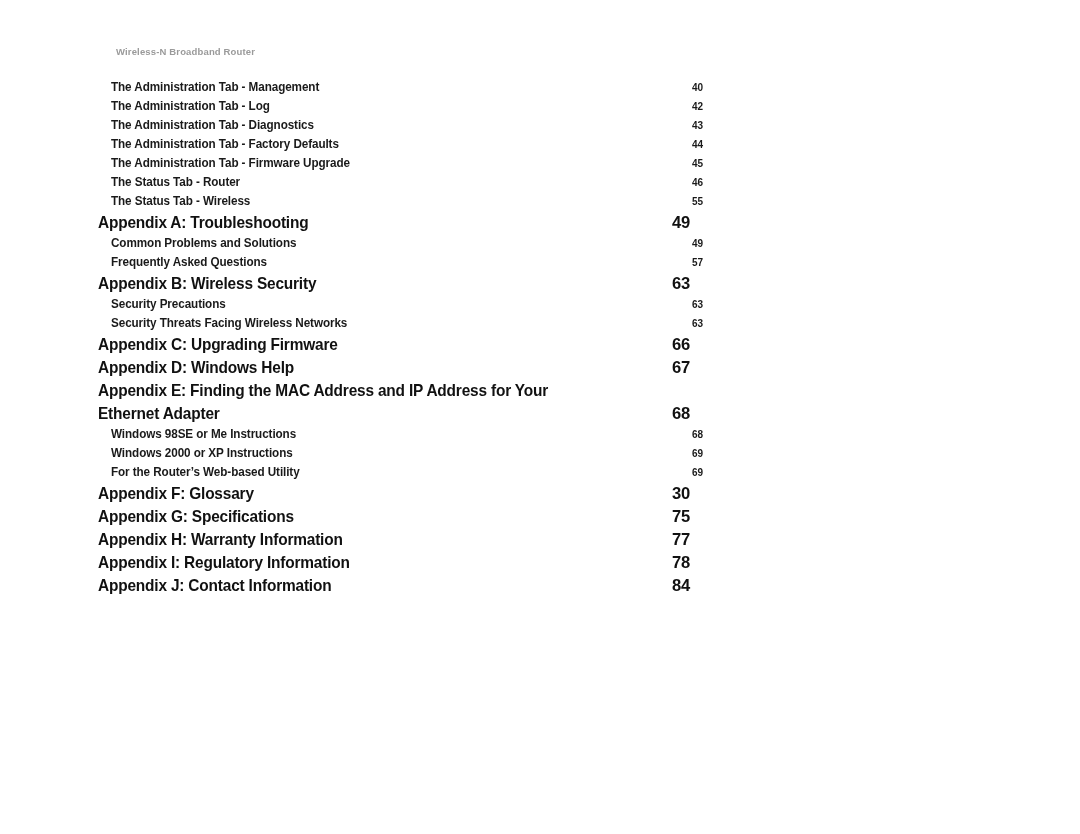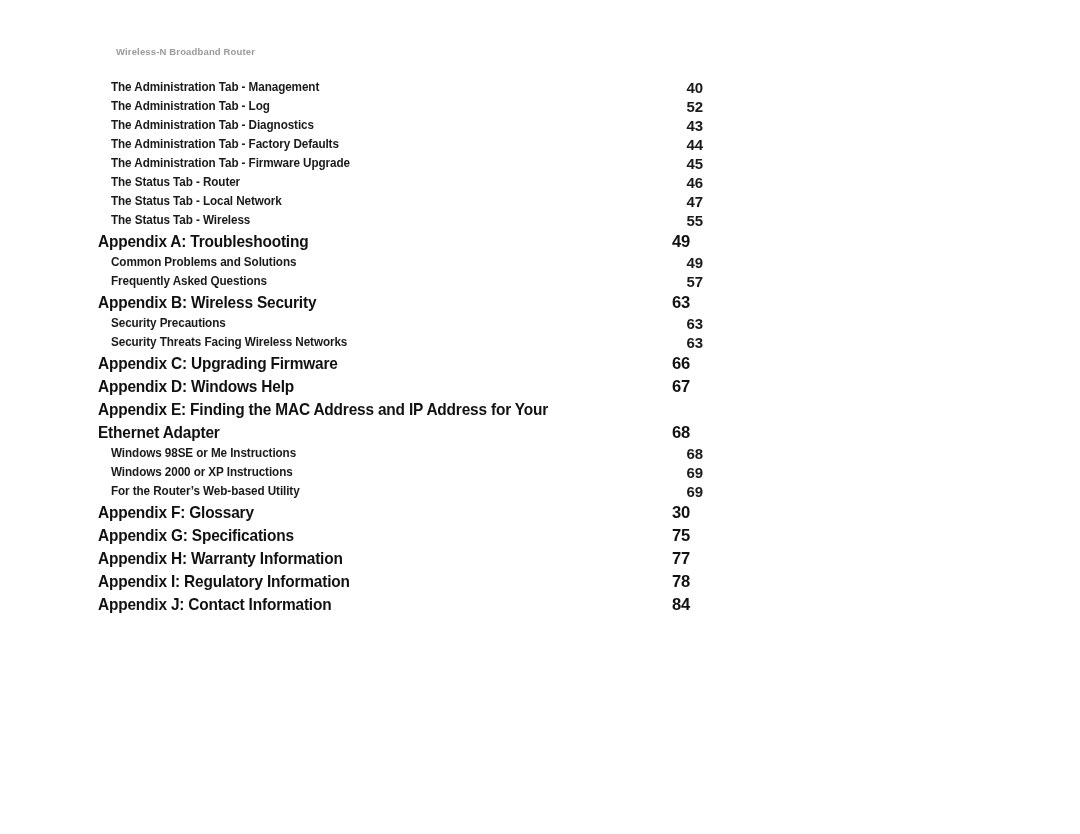--- a/index.html
+++ b/index.html
@@ -91,37 +91,36 @@
 
   .toc-page {
     position: absolute;
     right: 0;
     top: 0;
     text-align: right;
     display: inline-block;
   }
 
   .lvl1 .toc-page { font-size: 16.6px; font-weight: bold; color: #111111; }
-  .lvl2 .toc-page { font-size: 15px; font-weight: bold; color: #1a1a1a; }
+  .lvl2 .toc-page { font-size: 10px; font-weight: bold; color: #1a1a1a; }
 </style>
 </head>
 <body>
 
 <div class="page">
 
   <div class="running-header">Wireless-N Broadband Router</div>
 
   <div class="toc" id="toc-list">
       <div class="toc-row lvl2"><span class="toc-title">The Administration Tab - Management</span><span class="toc-page">40</span></div>
-      <div class="toc-row lvl2"><span class="toc-title">The Administration Tab - Log</span><span class="toc-page">52</span></div>
+      <div class="toc-row lvl2"><span class="toc-title">The Administration Tab - Log</span><span class="toc-page">42</span></div>
       <div class="toc-row lvl2"><span class="toc-title">The Administration Tab - Diagnostics</span><span class="toc-page">43</span></div>
       <div class="toc-row lvl2"><span class="toc-title">The Administration Tab - Factory Defaults</span><span class="toc-page">44</span></div>
       <div class="toc-row lvl2"><span class="toc-title">The Administration Tab - Firmware Upgrade</span><span class="toc-page">45</span></div>
       <div class="toc-row lvl2"><span class="toc-title">The Status Tab - Router</span><span class="toc-page">46</span></div>
-      <div class="toc-row lvl2"><span class="toc-title">The Status Tab - Local Network</span><span class="toc-page">47</span></div>
       <div class="toc-row lvl2"><span class="toc-title">The Status Tab - Wireless</span><span class="toc-page">55</span></div>
       <div class="toc-row lvl1"><span class="toc-title">Appendix A: Troubleshooting</span><span class="toc-page">49</span></div>
       <div class="toc-row lvl2"><span class="toc-title">Common Problems and Solutions</span><span class="toc-page">49</span></div>
       <div class="toc-row lvl2"><span class="toc-title">Frequently Asked Questions</span><span class="toc-page">57</span></div>
       <div class="toc-row lvl1"><span class="toc-title">Appendix B: Wireless Security</span><span class="toc-page">63</span></div>
       <div class="toc-row lvl2"><span class="toc-title">Security Precautions</span><span class="toc-page">63</span></div>
       <div class="toc-row lvl2"><span class="toc-title">Security Threats Facing Wireless Networks</span><span class="toc-page">63</span></div>
       <div class="toc-row lvl1"><span class="toc-title">Appendix C: Upgrading Firmware</span><span class="toc-page">66</span></div>
       <div class="toc-row lvl1"><span class="toc-title">Appendix D: Windows Help</span><span class="toc-page">67</span></div>
       <div class="toc-row lvl1 nopage"><span class="toc-title">Appendix E: Finding the MAC Address and IP Address for Your</span></div>

